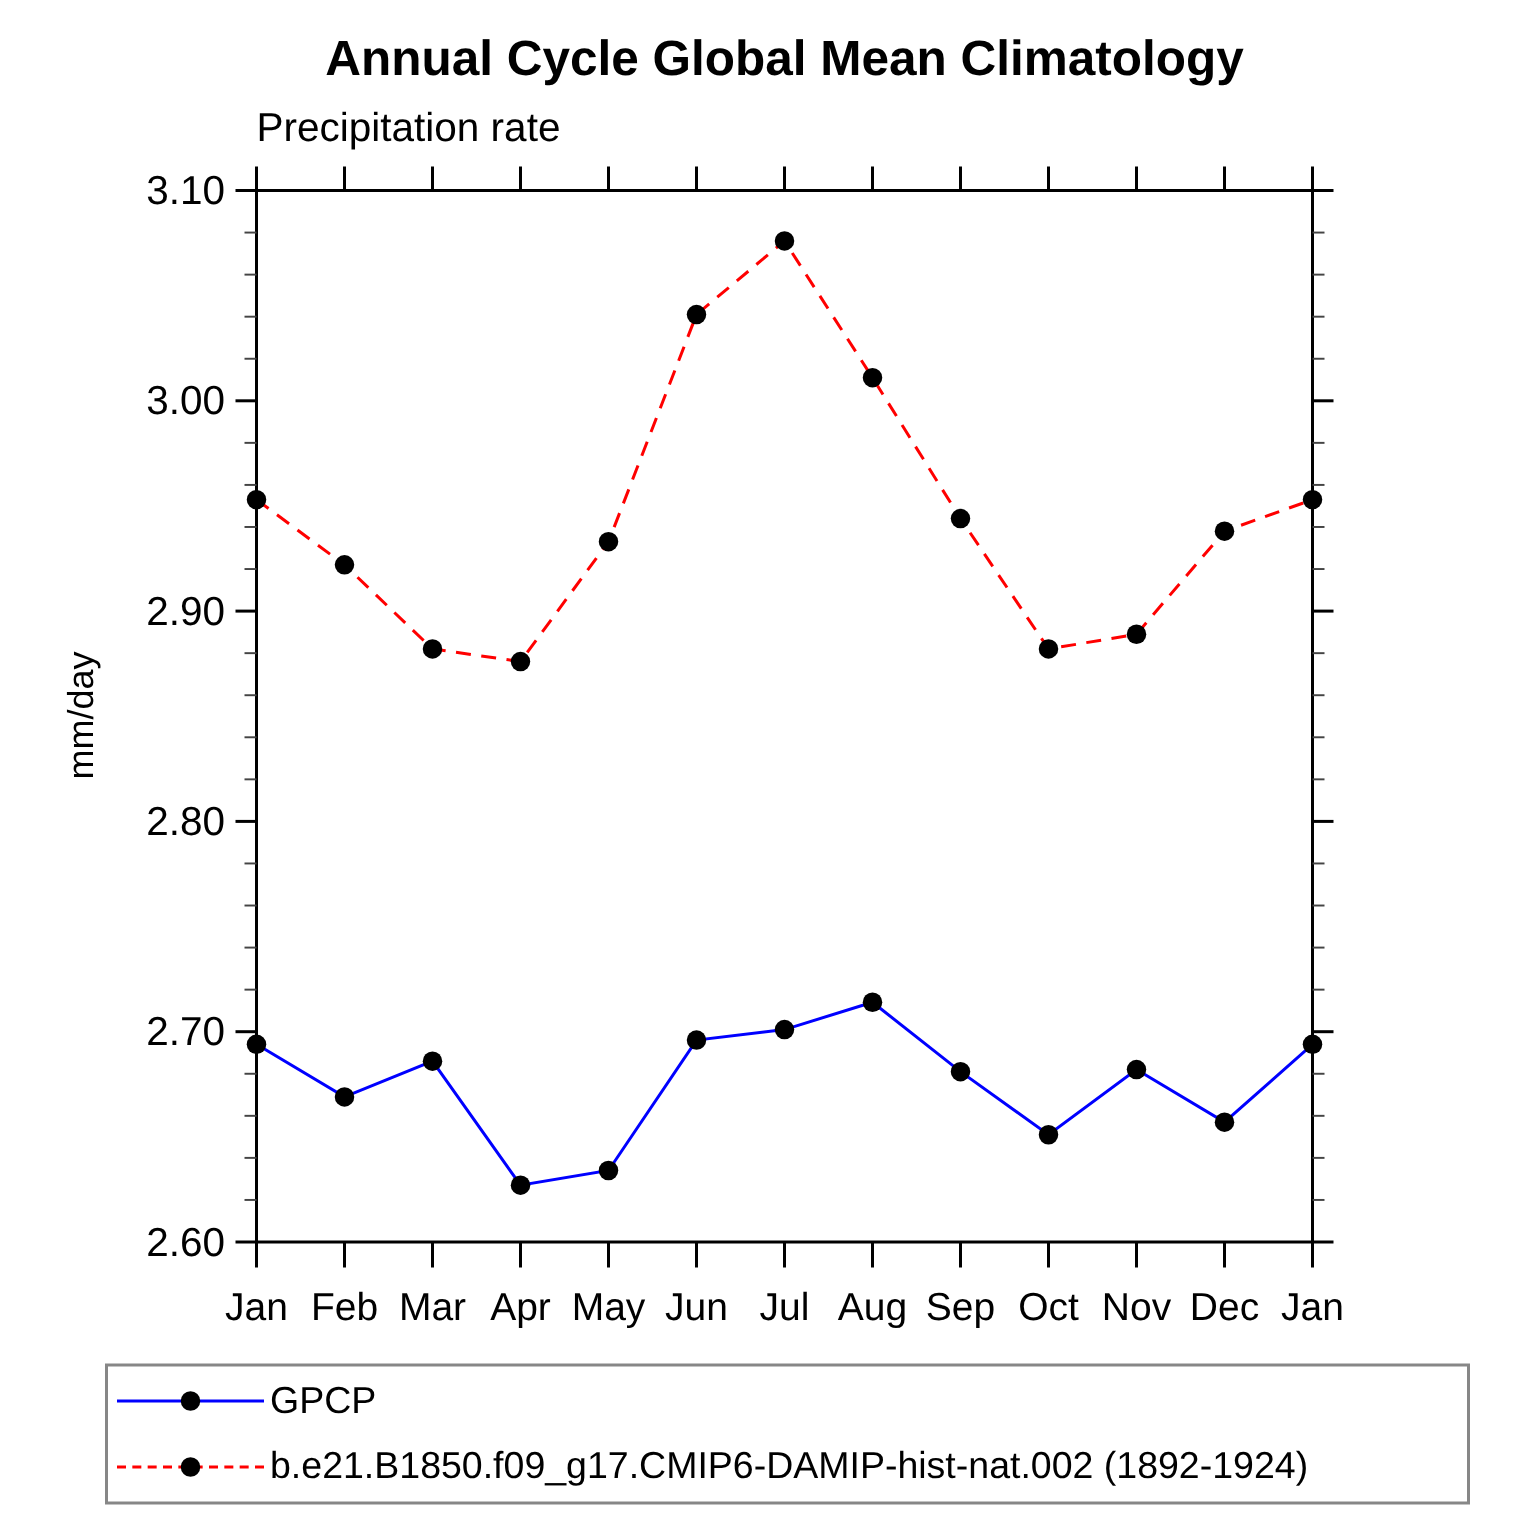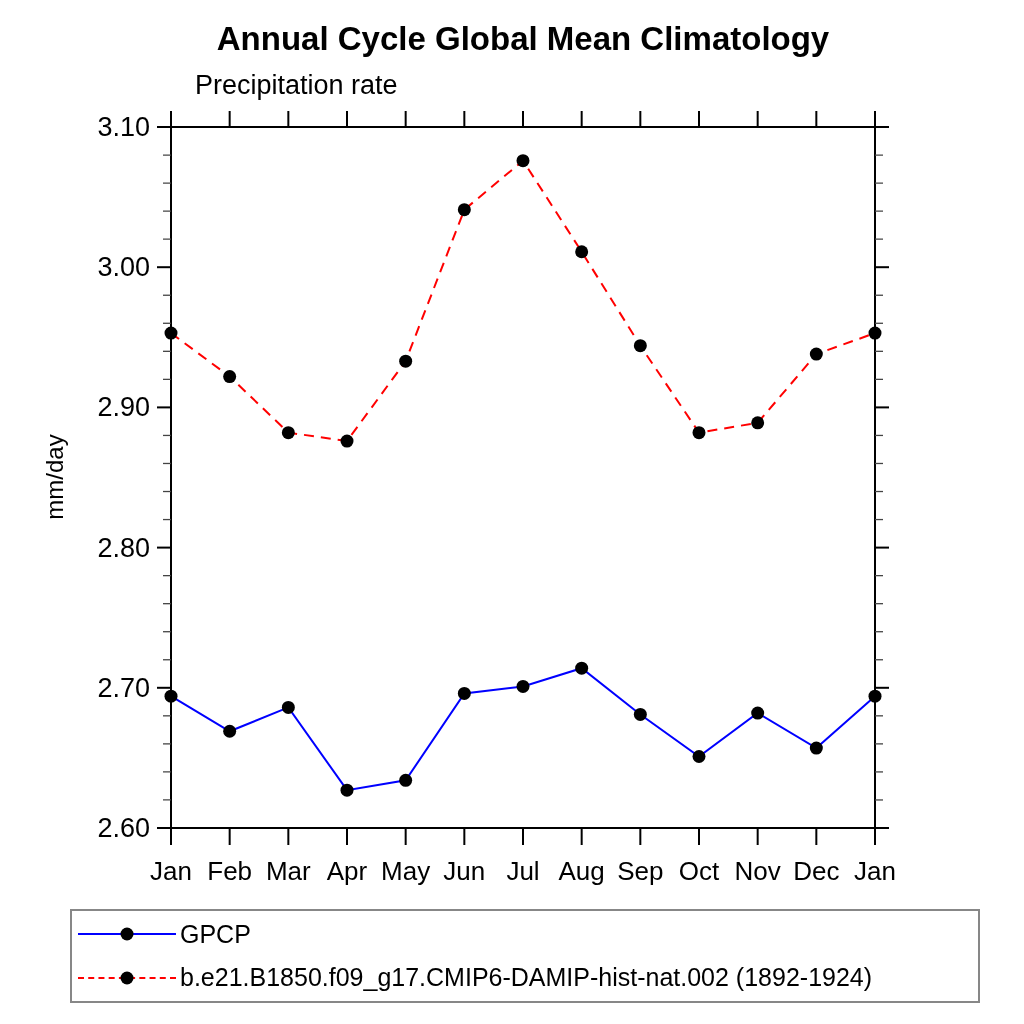--- a/index.html
+++ b/index.html
@@ -1,25 +1,25 @@
 <!DOCTYPE html>
 <html><head>
 <meta charset="utf-8">
 <style>
   html,body{margin:0;padding:0;background:#fff;}
   .stage{
     position:relative;width:1024px;height:1024px;background:#fff;overflow:hidden;
-    font-family:"Liberation Sans","DejaVu Sans",sans-serif;color:#000;border-radius:15px;
+    font-family:"Liberation Sans","DejaVu Sans",sans-serif;color:#000;
   }
   .chart-title{
     position:absolute;left:131px;top:20px;width:784px;text-align:center;
     font-size:33px;font-weight:bold;letter-spacing:0px;
   }
   .chart-subtitle{
-    position:absolute;left:171px;top:70px;font-size:27px;font-weight:400;margin-left:24px;
+    position:absolute;left:171px;top:70px;font-size:27px;font-weight:400;
   }
   .y-axis-title{
     position:absolute;left:55px;top:477px;font-size:24px;
     transform:translate(-50%,-50%) rotate(-90deg);white-space:nowrap;
   }
   svg.plot{position:absolute;left:0;top:0;}
   .legend{
     position:absolute;left:70px;top:909px;width:910px;height:94px;
     border:2px solid #878787;box-sizing:border-box;background:#fff;
     display:flex;flex-direction:column;justify-content:space-evenly;

